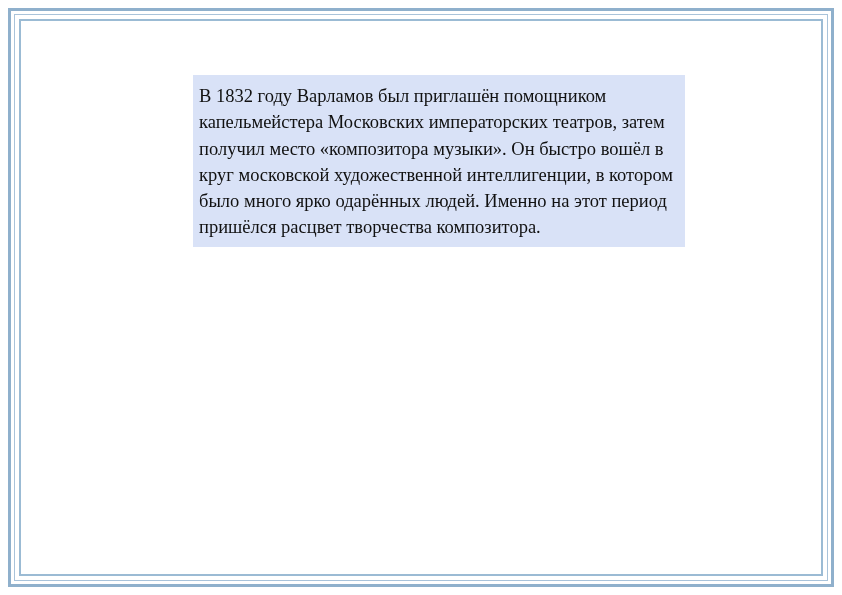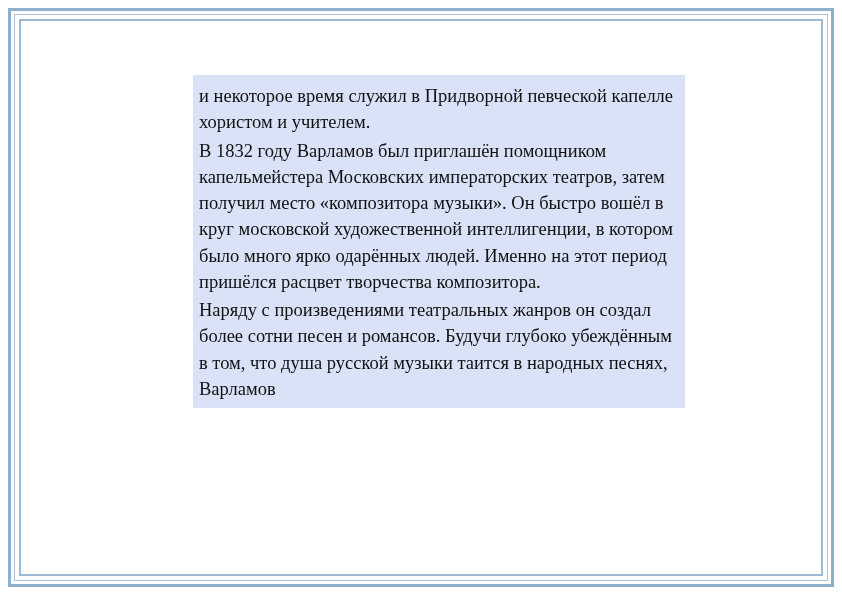--- a/index.html
+++ b/index.html
@@ -81,18 +81,16 @@
 </head>
 <body>
 
 <div class="slide">
   <div class="frame-outer"></div>
   <div class="frame-mid"></div>
   <div class="frame-inner"></div>
 
   <div class="content-area">
     <div class="text-block">
-      <p class="para">и некоторое время служил в Придворной певческой капелле хористом и учителем.</p>
       <p class="para">В 1832 году Варламов был приглашён помощником капельмейстера Московских императорских театров, затем получил место «композитора музыки». Он быстро вошёл в круг московской художественной интеллигенции, в котором было много ярко одарённых людей. Именно на этот период пришёлся расцвет творчества композитора.</p>
-      <p class="para">Наряду с произведениями театральных жанров он создал более сотни песен и романсов. Будучи глубоко убеждённым в том, что душа русской музыки таится в народных песнях, Варламов</p>
     </div>
   </div>
 </div>
 
 </body></html>

